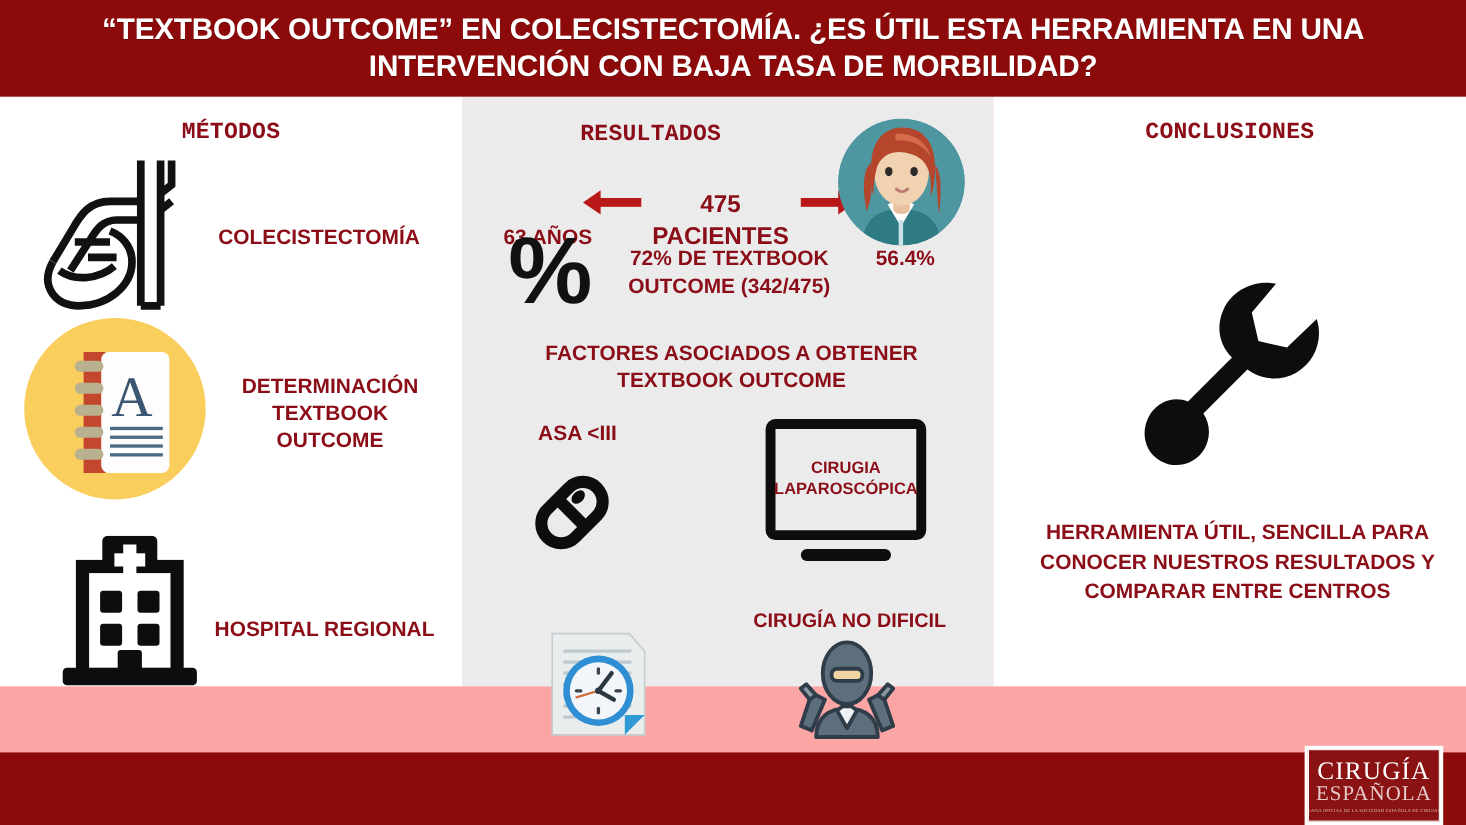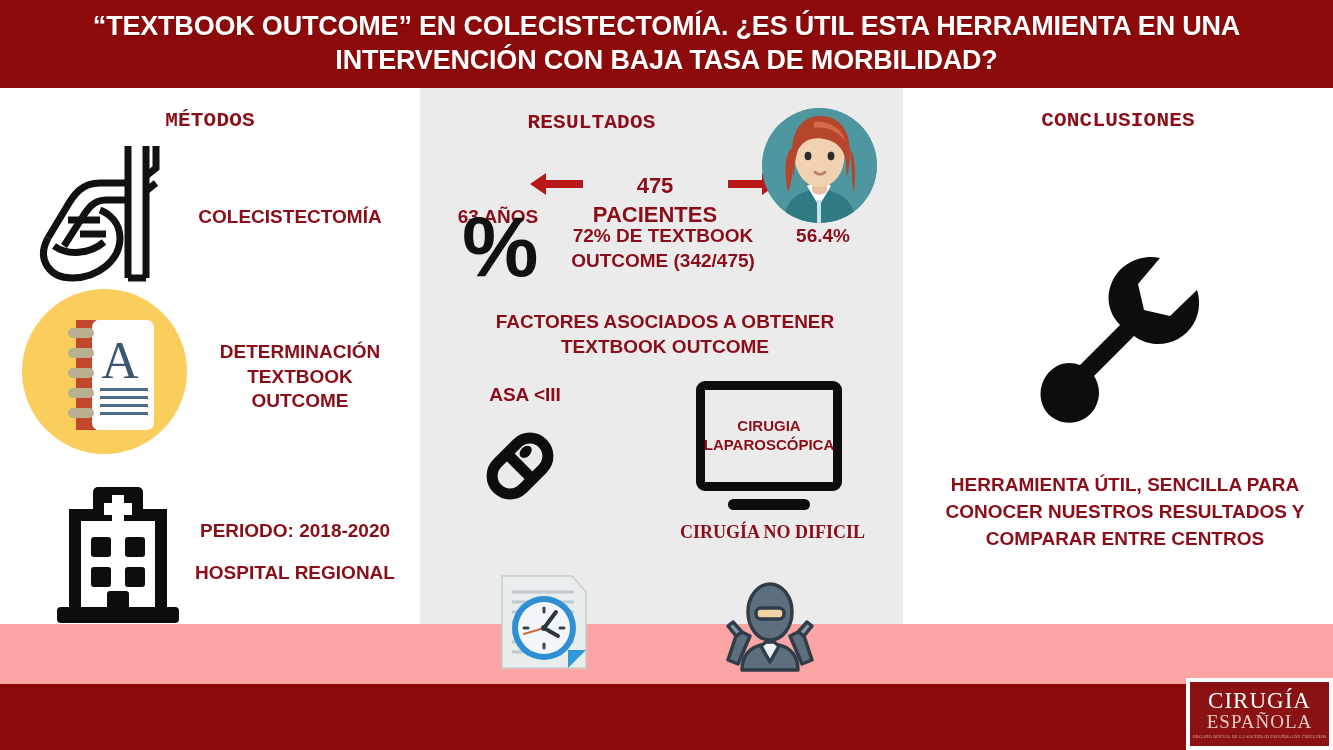--- a/index.html
+++ b/index.html
@@ -46,21 +46,21 @@
   .footer-bar {
     position: absolute;
     left: 0; top: 684px;
     width: 1333px;
     height: 66px;
     background: #8d0a0a;
   }
   .logo-box {
     position: absolute;
     left: 1186px; top: 678px;
-    width: 147px;
+    width: 126px;
     height: 72px;
     background: #ffffff;
     box-sizing: border-box;
     padding: 3px;
   }
   .logo-inner {
     width: 100%;
     height: 100%;
     background: #8b1212;
     border: 1px solid #ffffff;
@@ -181,23 +181,22 @@
   }
   #lbl-asa {
     left: 460px; top: 383px; width: 130px;
     font-size: 19px;
   }
   #lbl-prog {
     left: 468px; top: 522px; width: 160px;
     font-size: 18px;
   }
   #lbl-nodif {
-    left: 675px; top: 521px; width: 195px;
+    left: 675px; top: 553px; width: 195px;
     font-size: 18px;
-    font-family: Liberation Serif, serif;
   }
 
   .pct-glyph {
     position: absolute;
     left: 462px; top: 203px;
     font-size: 86px;
     font-weight: bold;
     color: #111111;
     font-family: "Liberation Sans", sans-serif;
     line-height: 1;
@@ -343,21 +342,20 @@
         <rect x="70" y="50" width="20" height="20" rx="3"></rect>
         <rect x="36" y="80" width="20" height="20" rx="3"></rect>
         <rect x="70" y="80" width="20" height="20" rx="3"></rect>
         <rect x="52" y="104" width="22" height="24" rx="3"></rect>
       </g>
     </svg>
   </div>
 
   <div class="label" id="lbl-determ">DETERMINACIÓN TEXTBOOK OUTCOME</div>
   <div class="label" id="lbl-chole">COLECISTECTOMÍA</div>
-  <div class="label" id="lbl-periodo">PERIODO: 2018-2020</div>
   <div class="label" id="lbl-hospital">HOSPITAL REGIONAL</div>
 
   <div class="col" id="col-results">
     <div class="col-title" id="title-results">RESULTADOS</div>
   </div>
 
   <div class="label" id="lbl-edad">63 AÑOS</div>
   <div class="label" id="lbl-pacientes">475 PACIENTES</div>
 
   <div class="arrow" id="arrow-left"></div>

